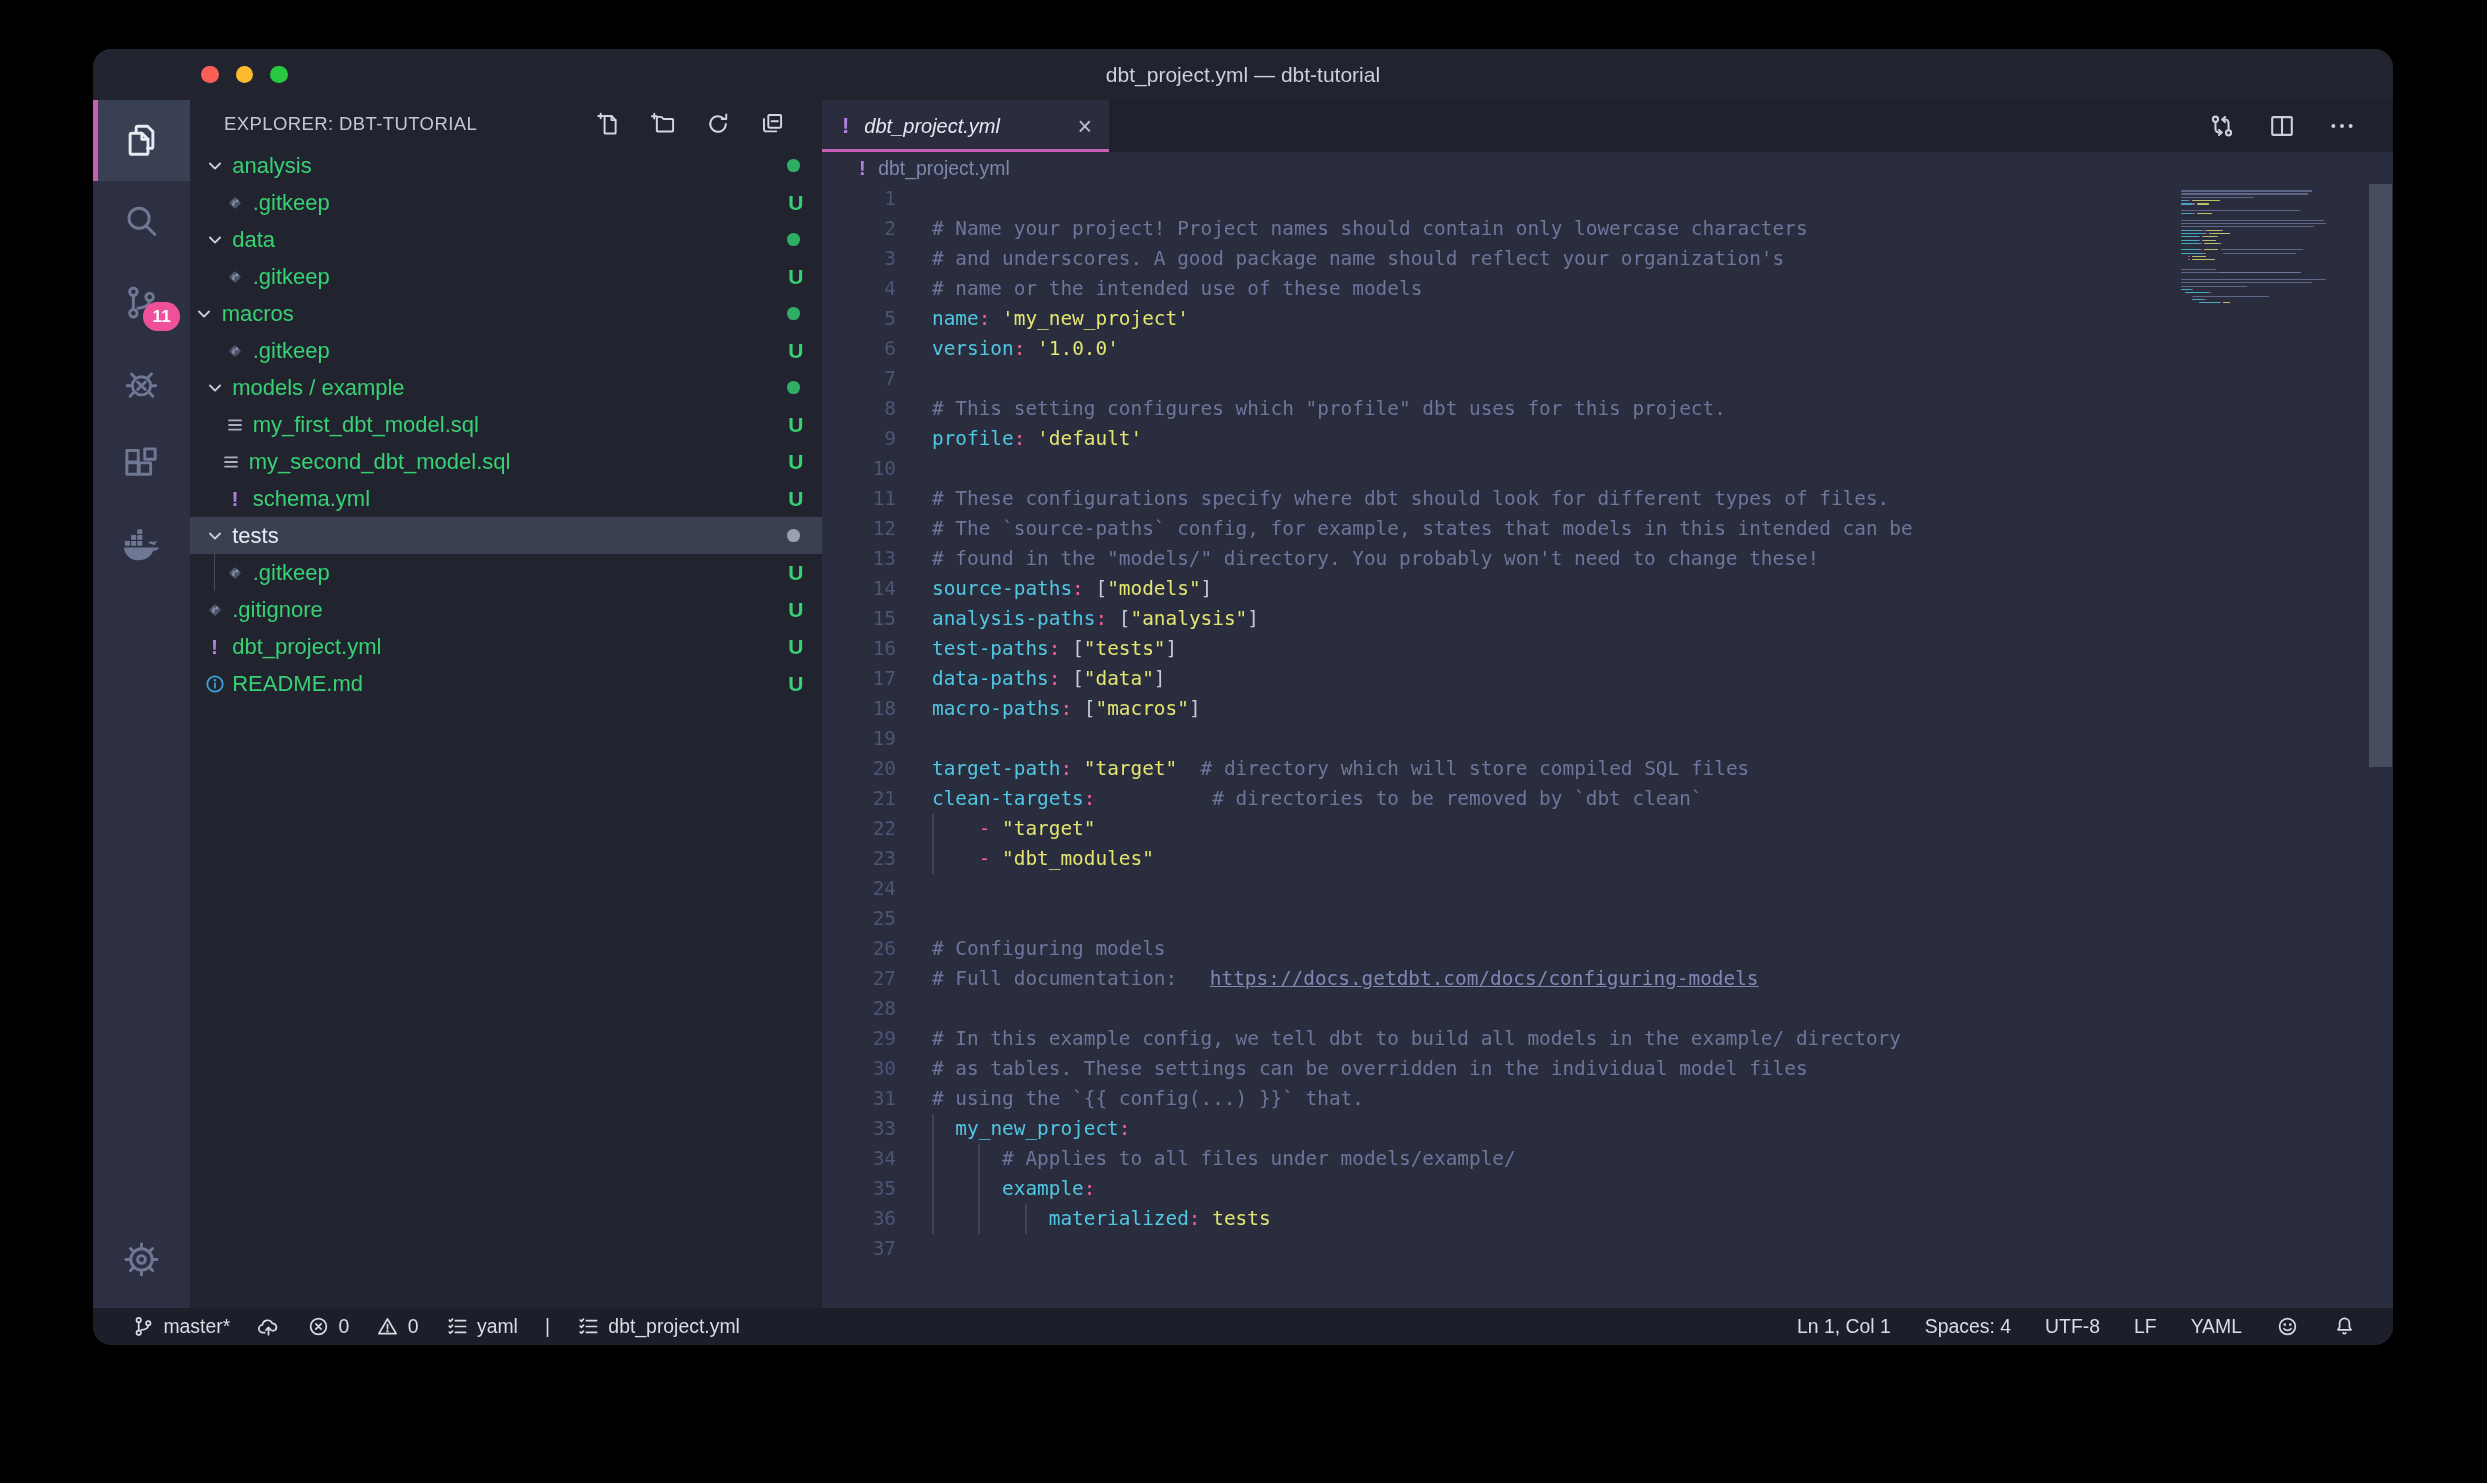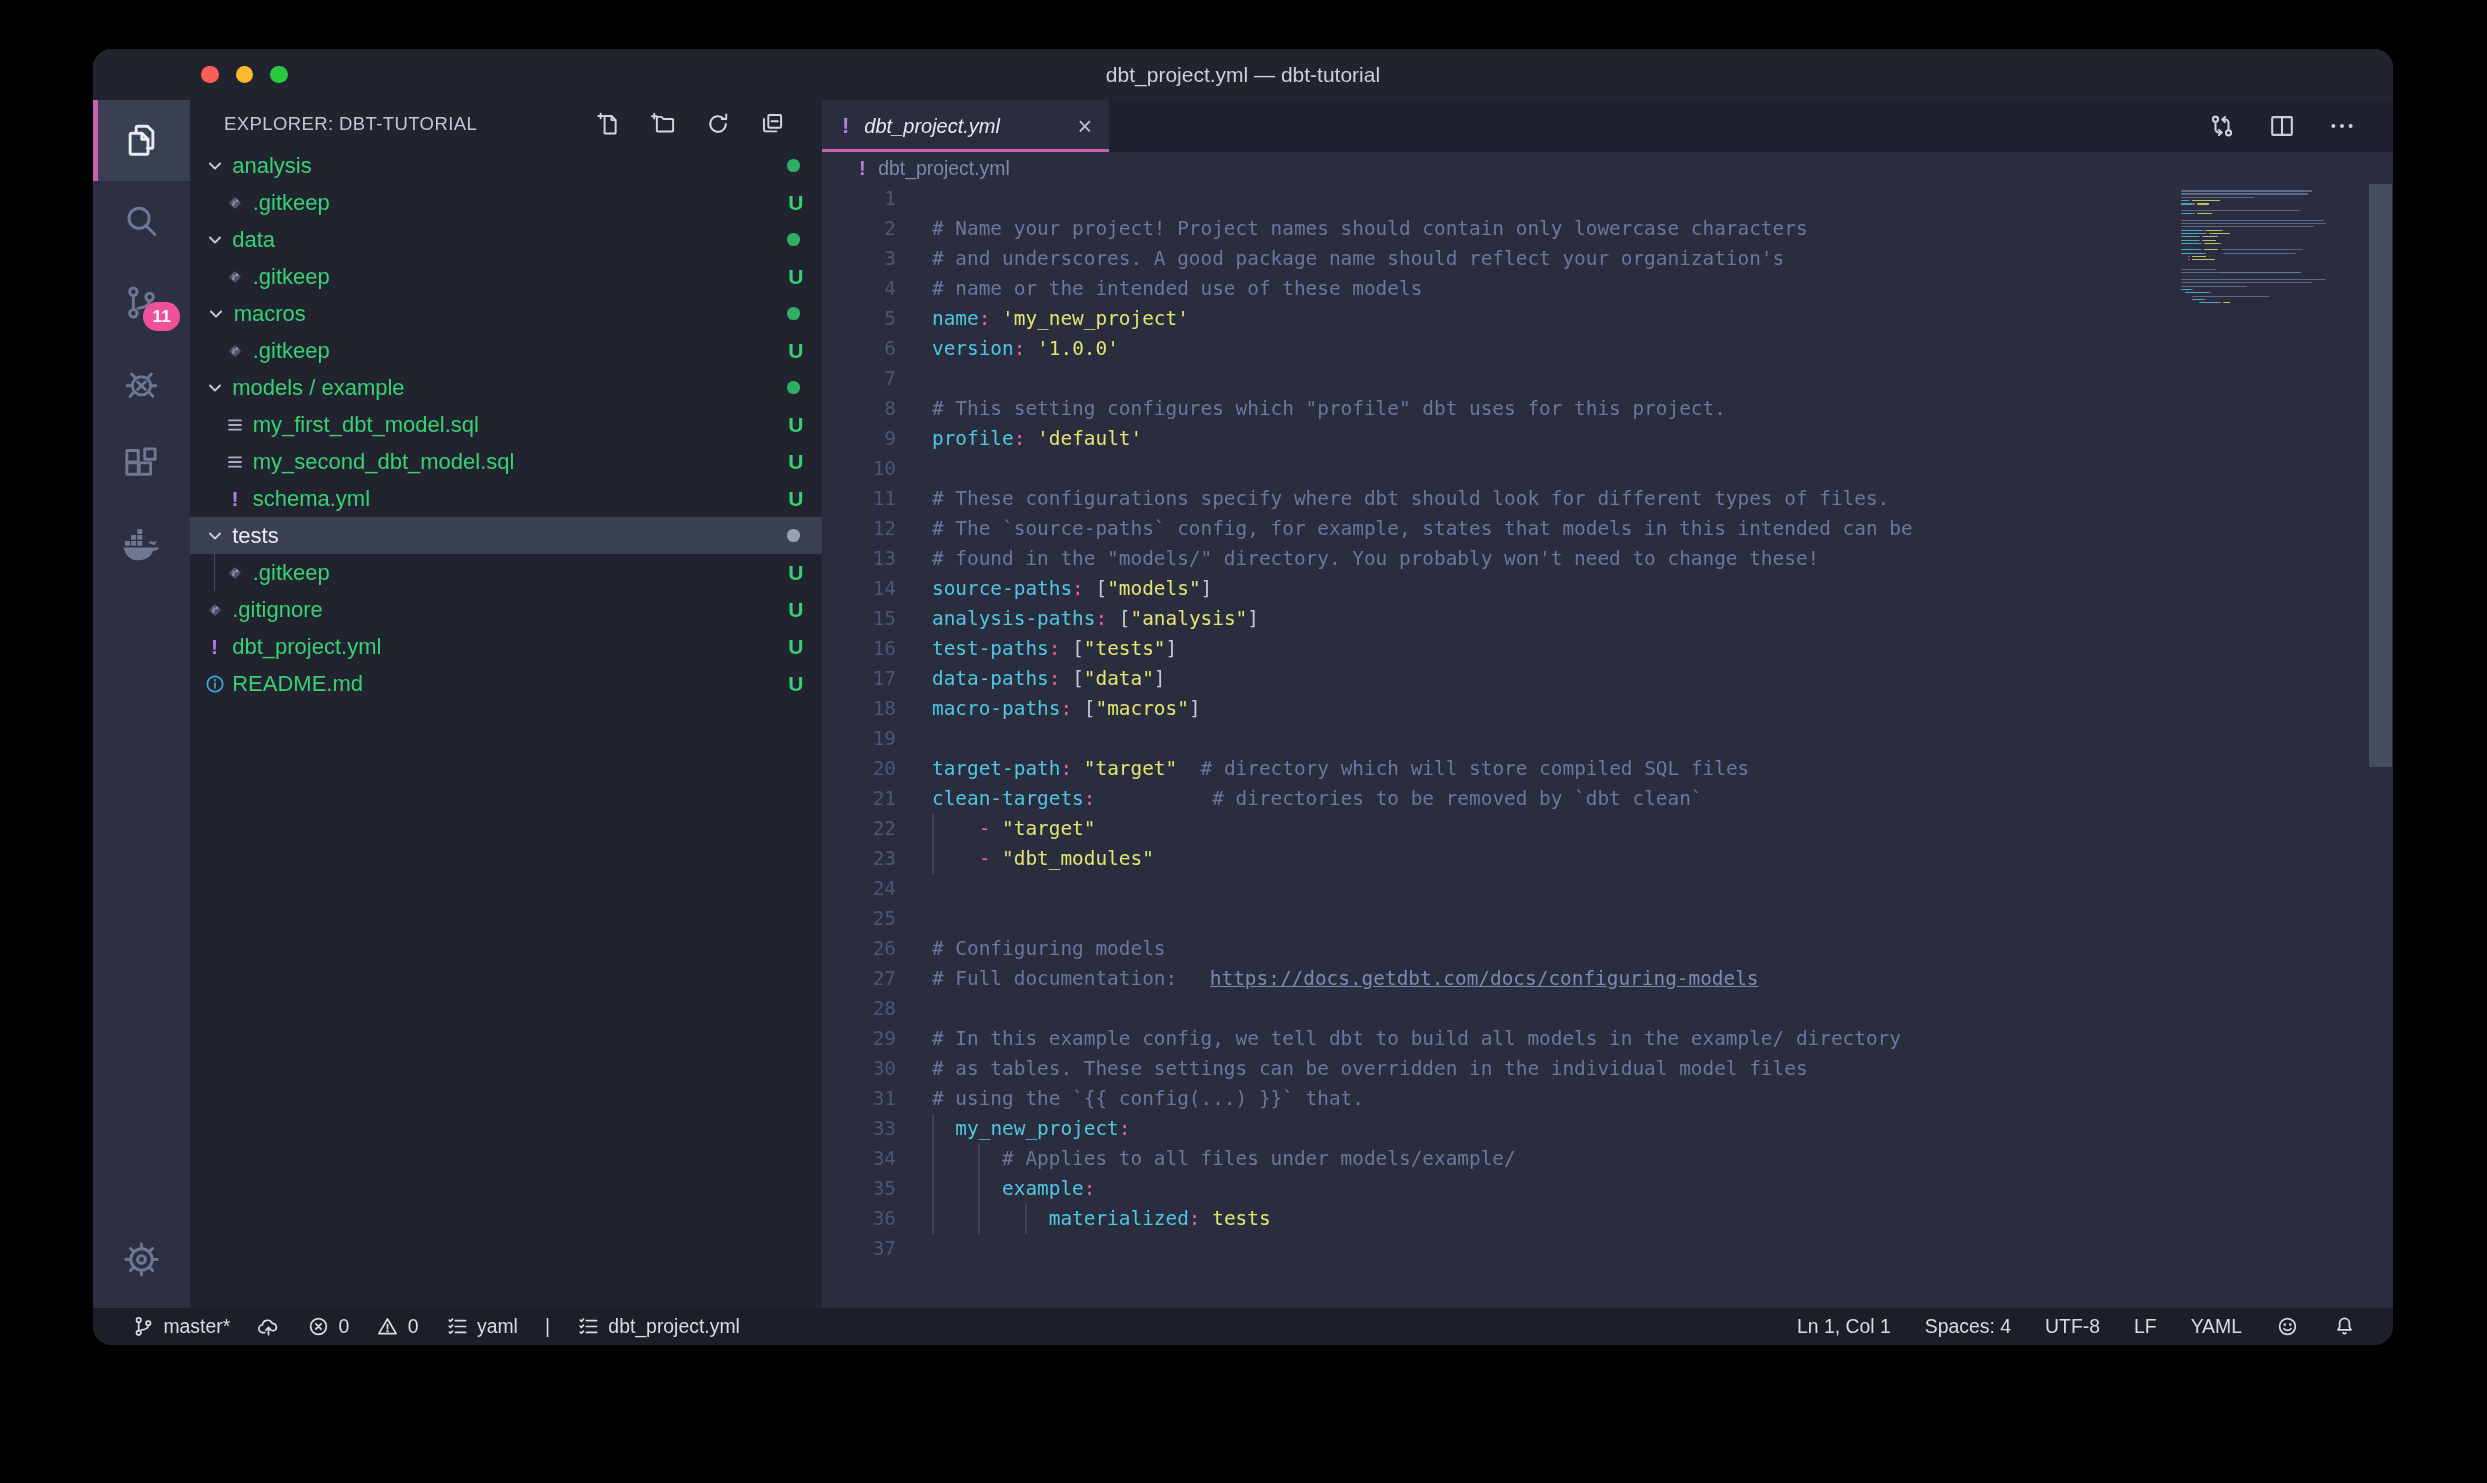--- a/index.html
+++ b/index.html
@@ -240,21 +240,21 @@
                 <g fill="none" stroke="#8b93aa" stroke-width="1.2">
                   <circle cx="10.2" cy="13.6" r="1"></circle>
                   <circle cx="14.2" cy="9.8" r="1"></circle>
                   <path d="M10.2 12.6V9.4M10.2 11c1.8.2 3-.2 3.2-1.2"></path>
                 </g>
               </svg>
             </span>
             <span class="lbl">.gitkeep</span>
             <span class="badge-u">U</span>
           </div>
-          <div class="row" style="padding-left: 15px;">
+          <div class="row" style="padding-left: 3px;">
             <span class="chev" style="display: inline-flex;">
               <svg viewBox="0 0 24 24" fill="none" stroke="currentColor" stroke-width="2.1" stroke-linecap="round" stroke-linejoin="round">
                 <path d="M6.5 9.3 12 14.8l5.5-5.5"></path>
               </svg>
             </span>
             <span class="lbl">macros</span>
             <span class="badge-dot"></span>
           </div>
           <div class="row" style="padding-left: 34px;">
             <span class="ficon">
@@ -281,21 +281,21 @@
           </div>
           <div class="row" style="padding-left: 34px;">
             <span class="ficon">
               <svg viewBox="0 0 24 24" fill="none" stroke="#a9b0c0" stroke-width="2" stroke-linecap="round">
                 <path d="M5.5 7h13M5.5 12h13M5.5 17h13"></path>
               </svg>
             </span>
             <span class="lbl">my_first_dbt_model.sql</span>
             <span class="badge-u">U</span>
           </div>
-          <div class="row" style="padding-left: 34px;">
+          <div class="row" style="padding-left: 18px; margin-left: 12px;">
             <span class="ficon">
               <svg viewBox="0 0 24 24" fill="none" stroke="#a9b0c0" stroke-width="2" stroke-linecap="round">
                 <path d="M5.5 7h13M5.5 12h13M5.5 17h13"></path>
               </svg>
             </span>
             <span class="lbl">my_second_dbt_model.sql</span>
             <span class="badge-u">U</span>
           </div>
           <div class="row" style="padding-left: 34px;">
             <span class="bang">!</span>

